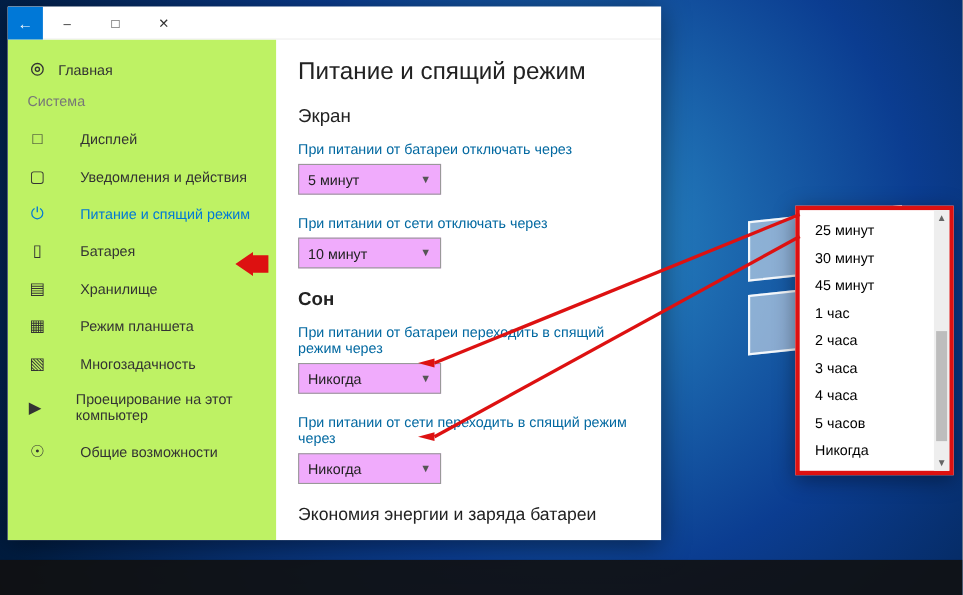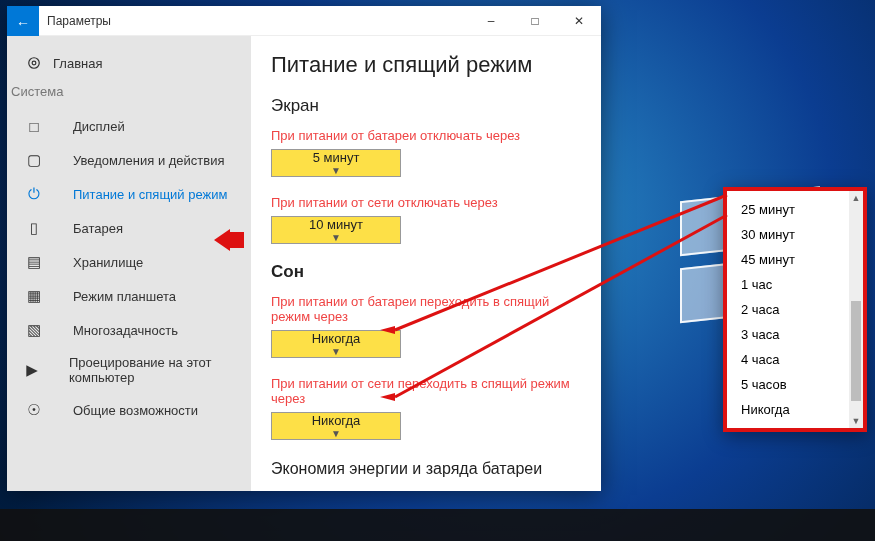--- a/index.html
+++ b/index.html
@@ -27,44 +27,43 @@
   .titlebar {
     height: 30px; display: flex; align-items: center; background:#fff; border-bottom:1px solid #eee;
     font-size: 12px; color:#333;
   }
   .back-btn { width:32px; height:30px; background:#0078d7; color:#fff; display:flex; align-items:center; justify-content:center; font-size:14px; }
   .title-text { margin-left:8px; flex:1; }
   .win-ctrl { display:flex; }
   .win-ctrl div { width:44px; height:30px; display:flex; align-items:center; justify-content:center; font-size:12px; color:#333; }
 
   .body { flex:1; display:flex; overflow:hidden; }
-  .sidebar { width:244px; padding: 14px 0 0 0; background:#e5e5e5; font-size:13px; color:#333; }
+  .sidebar { width:244px; padding: 14px 0 0 0; background:#bef264; font-size:13px; color:#333; }
   .home-row { display:flex; align-items:center; padding: 4px 18px 12px 18px; }
   .home-row .gear { width:18px; height:18px; margin-right:10px; }
   .search-box {
     margin: 0 14px 16px 14px; height:30px; border:1px solid #999; display:flex; align-items:center; padding:0 8px; color:#666; font-size:13px;
     background:#fff;
   }
   .search-box span { flex:1; }
-  .section-label { padding: 0 18px 10px 4px; color:#777; font-size:13px; }
+  .section-label { padding: 0 18px 10px 18px; color:#777; font-size:13px; }
   .nav-item { display:flex; align-items:center; padding: 8px 18px; gap:12px; cursor:default; }
   .nav-item.selected { color:#0078d7; }
   .nav-item.selected .nav-icon { color:#0078d7; }
   .nav-icon { width:18px; height:18px; display:flex; align-items:center; justify-content:center; color:#333; font-size:15px; }
   .nav-label { font-size:13px;margin-left:18px; }
 
   .content { flex:1; padding: 16px 20px 0 20px; overflow:hidden; color:#222; }
   .h1 { font-size:22px; font-weight:400; margin-bottom:18px; }
   .h2 { font-size:17px; font-weight:400; margin: 0 0 12px 0; }
-  .field-label { font-size:13px; margin-bottom:6px; color:#ef4444; }
+  .field-label { font-size:13px; margin-bottom:6px; color:#0369a1; }
   .dropdown {
     width:130px; height:28px; border:1px solid #999; display:flex; align-items:center;
-    padding:0 8px; font-size:13px; background:#fde047; justify-content:space-between; margin-bottom:18px;
+    padding:0 8px; font-size:13px; background:#f0abfc; justify-content:space-between; margin-bottom:18px;
     position: relative;
-    flex-direction: column;
   }
   .dropdown .chev { font-size:10px; color:#555; }
   .h2b { font-size:17px; font-weight:700; margin: 6px 0 12px 0; }
   .h2c { font-size:16px; font-weight:400; margin-top: 20px; }
 
   
   .red-arrow {
     position:absolute; left:214px; top:229px; width:30px; height:22px;
   }
   .red-arrow svg { overflow:visible; }
@@ -94,21 +93,20 @@
     <div class="pane p1"></div>
       <div class="pane p2"></div>
       <div class="pane p3"></div>
       <div class="pane p4"></div>
   </div>
 </div>
 
 <div class="window">
   <div class="titlebar">
     <div class="back-btn">←</div>
-    <div class="title-text">Параметры</div>
     <div class="win-ctrl">
       <div>–</div>
       <div>□</div>
       <div>✕</div>
     </div>
   </div>
 
   <div class="body">
     <div class="sidebar">
       <div class="home-row">

